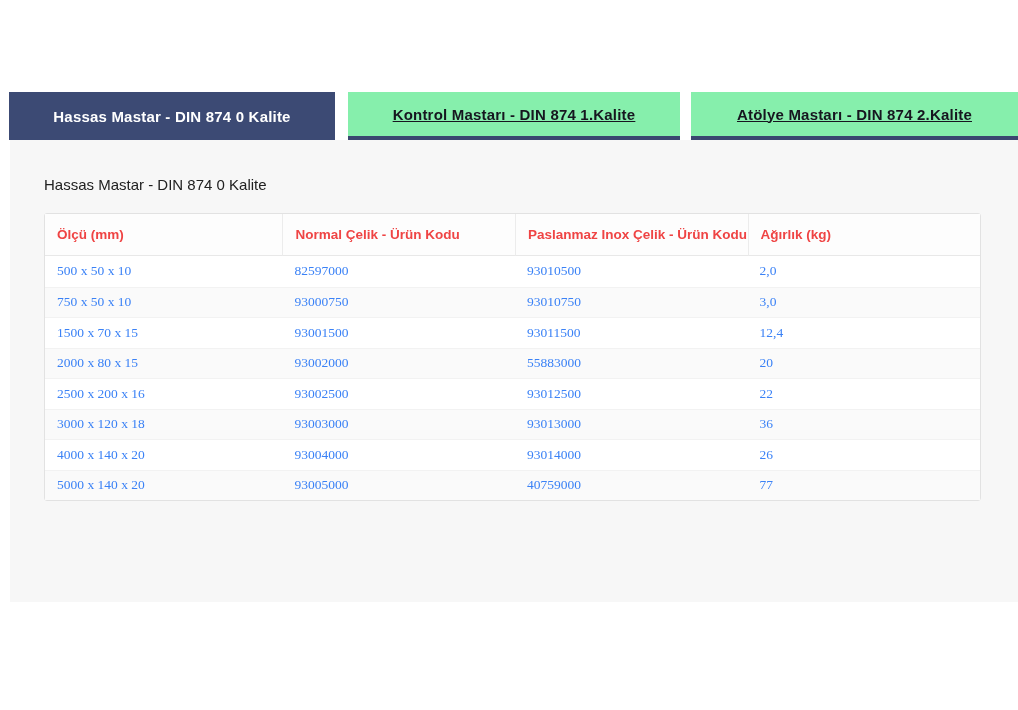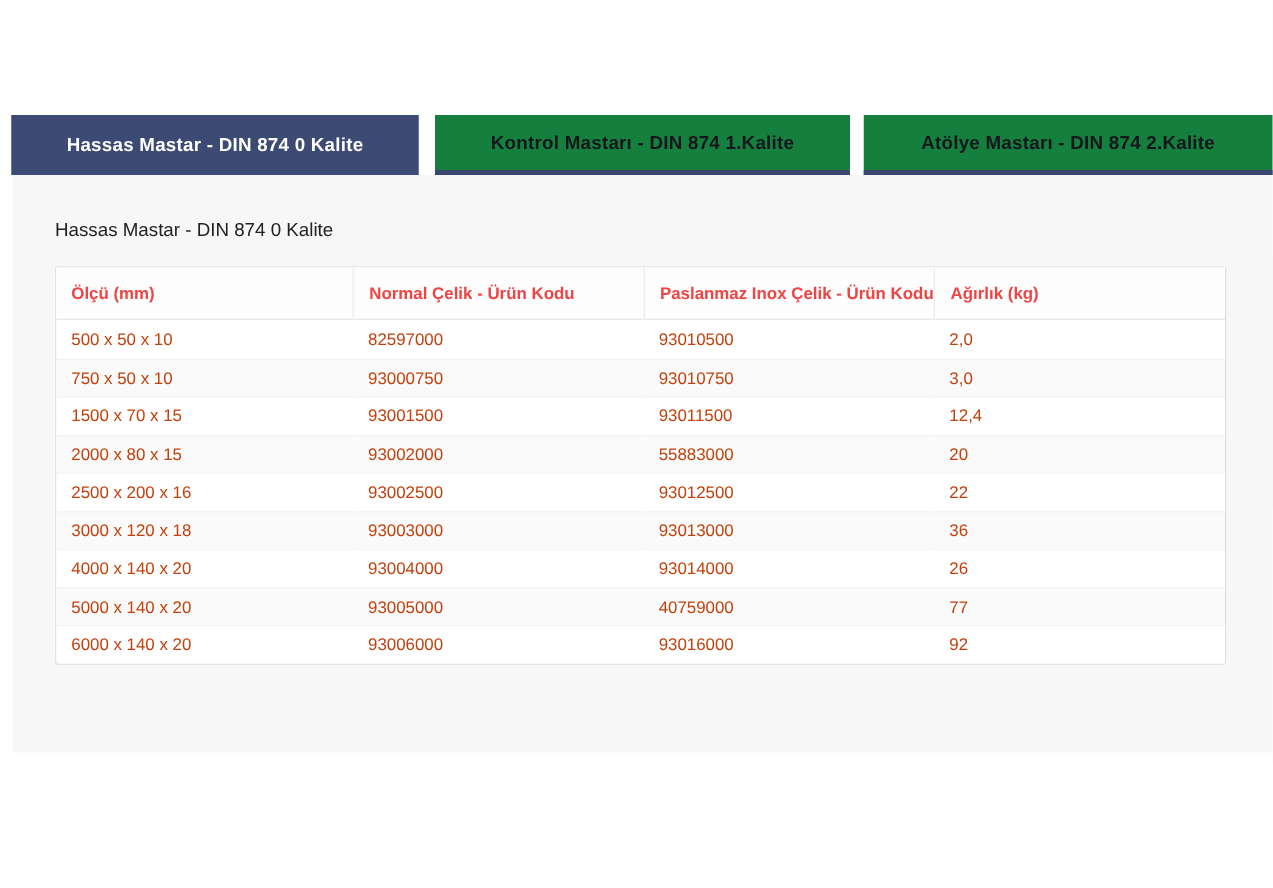--- a/index.html
+++ b/index.html
@@ -17,23 +17,24 @@
     display: flex; align-items: center; justify-content: center;
     font-size: 15px; font-weight: bold; letter-spacing: 0.2px;
     cursor: pointer;
   }
   .tab.active {
     width: 326px;
     background: #3c4a74;
     color: #ffffff;
   }
   .tab.inactive {
-    background: #15803d;
+    background: #86efac;
     color: #16161f;
     border-bottom: 4px solid #3a4770;
+    text-decoration: underline;
   }
   .tab.t2 { width: 332px; margin-left: 13px; }
   .tab.t3 { width: 327px; margin-left: 11px; }
 
   .panel {
     position: absolute;
     left: 10px; top: 140px;
     width: 1008px; height: 462px;
     background: #f7f7f7;
   }
@@ -60,22 +61,23 @@
     font-weight: bold;
     color: #ef4444;
     background: #fdfdfd;
     border-bottom: 1px solid #e8e8e8;
   }
   table.spec th + th { border-left: 1px solid #ececec; }
   table.spec td {
     height: 30.5px;
     padding-left: 12px;
     font-size: 13.5px;
-    color: #c2410c;
+    color: #3b82f6;
     border-top: 1px solid #f2f2f2;
+    font-family: Liberation Serif, serif;
   }
   table.spec tbody tr:first-child td { border-top: none; }
   table.spec tbody tr:nth-child(even) td { background: #fafafa; }
   table.spec col.c1 { width: 238px; }
   table.spec col.c2 { width: 233px; }
   table.spec col.c3 { width: 233px; }
   table.spec col.c4 { width: 233px; }
 </style>
 </head>
 <body>
@@ -145,21 +147,15 @@
           <td>93004000</td>
           <td>93014000</td>
           <td>26</td>
         </tr>
         <tr>
           <td>5000 x 140 x 20</td>
           <td>93005000</td>
           <td>40759000</td>
           <td>77</td>
         </tr>
-        <tr>
-          <td>6000 x 140 x 20</td>
-          <td>93006000</td>
-          <td>93016000</td>
-          <td>92</td>
-        </tr>
       </tbody>
   </table>
 </div>
 
 </body></html>

